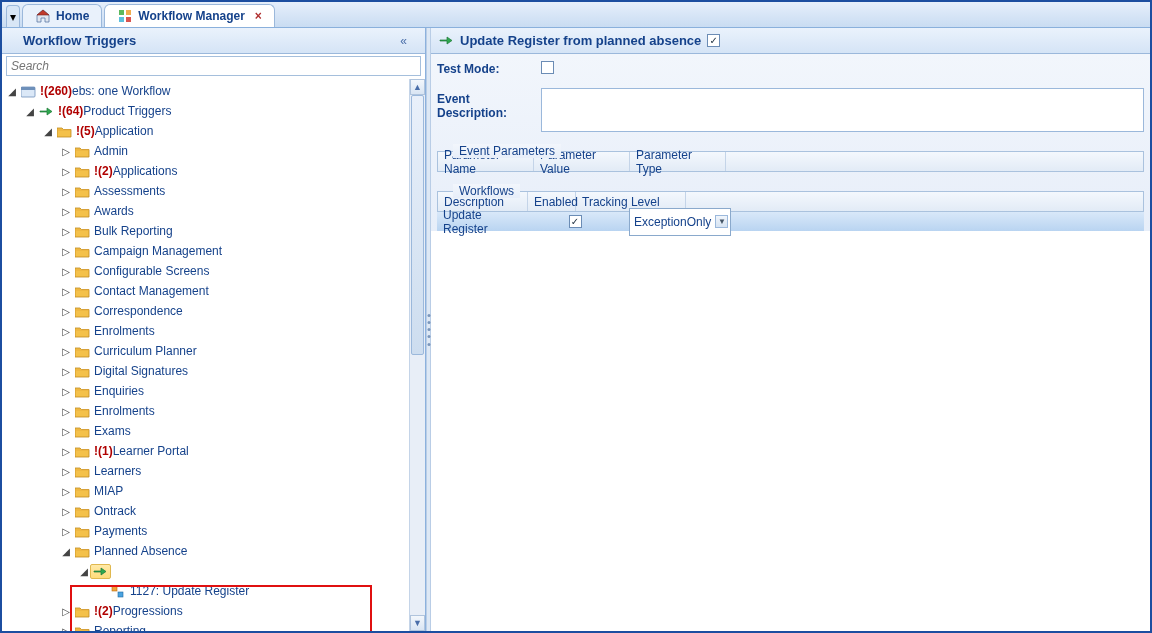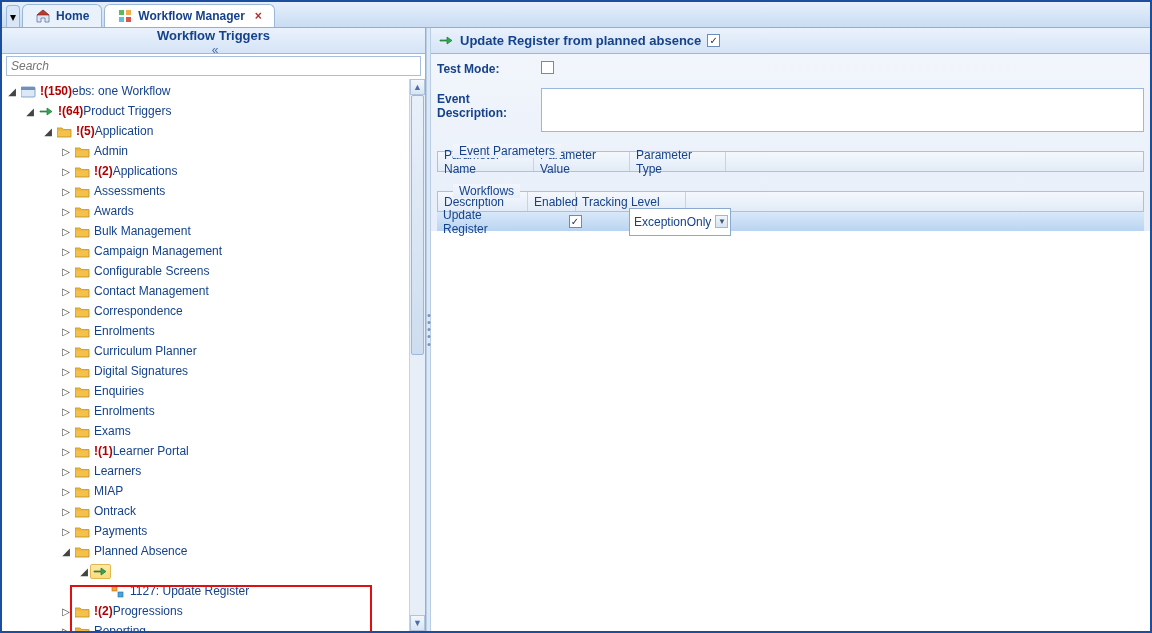--- a/index.html
+++ b/index.html
@@ -12,21 +12,21 @@
   .tab { height: 23px; padding: 0 12px; background: #e9f1fb; border: 1px solid #9bb8db; border-bottom: none; border-radius: 6px 6px 0 0; display:flex; align-items:center; gap:6px; margin-right:2px; cursor:pointer; }
   .tab.active { background: #fff; }
   .tab-label { color: #15428b; font-weight: bold; }
   .close-x { color:#b03030; font-weight:bold; margin-left:4px; }
 
   
   .main { flex:1; display:flex; overflow:hidden; }
 
   
   .left { width: 424px; border-right: 1px solid #8cb1dd; display:flex; flex-direction:column; background:#fff; }
-  .panel-header { height:26px; background: linear-gradient(#eaf2fc,#d5e4f6); border-bottom:1px solid #9bb8db; display:flex; align-items:center; justify-content:space-between; padding:0 21px;flex-direction:column; }
+  .panel-header { height:26px; background: linear-gradient(#eaf2fc,#d5e4f6); border-bottom:1px solid #9bb8db; display:flex; align-items:center; justify-content:space-between; padding:0 21px; }
   .panel-header-title { color:#15428b; font-weight:bold; font-size:13px; }
   .collapse-icon { color:#4a6ea9; letter-spacing:-3px; cursor:pointer; }
   .search { border:1px solid #a5bfdc; margin:2px 4px 3px 4px; height:20px; padding:1px 4px; color:#666; font-style:italic; }
 
   .tree-wrap { position:relative; flex:1; overflow:hidden; }
   .tree { padding: 2px 0 6px 4px; }
   .node { display:flex; align-items:center; height:20px; white-space:nowrap; }
   .toggle { width:12px; text-align:center; color:#444; cursor:pointer; font-size:10px; }
   .toggle.empty { color:transparent; }
   .node .lblwrap { display:flex; align-items:center; gap:4px; padding:0 3px; border-radius:2px; cursor:pointer; }
@@ -143,21 +143,21 @@
       <div class="tree" id="tree">
           <div class="node">
             <span class="ind" style="width:0px"></span>
             <span class="toggle">◢</span>
             <span class="lblwrap">
               <span class="ico">
                 <svg width="15" height="13">
                   <use href="#svg-root"></use>
                 </svg>
               </span>
-              <span class="text"><span class="red">!(150)</span>ebs: one Workflow</span>
+              <span class="text"><span class="red">!(260)</span>ebs: one Workflow</span>
             </span>
           </div>
           <div class="node">
             <span class="ind" style="width:18px"></span>
             <span class="toggle">◢</span>
             <span class="lblwrap">
               <span class="ico">
                 <svg width="15" height="13">
                   <use href="#svg-arrow"></use>
                 </svg>
@@ -227,21 +227,21 @@
           </div>
           <div class="node">
             <span class="ind" style="width:54px"></span>
             <span class="toggle">▷</span>
             <span class="lblwrap">
               <span class="ico">
                 <svg width="15" height="13">
                   <use href="#svg-folder"></use>
                 </svg>
               </span>
-              <span class="text">Bulk Management</span>
+              <span class="text">Bulk Reporting</span>
             </span>
           </div>
           <div class="node">
             <span class="ind" style="width:54px"></span>
             <span class="toggle">▷</span>
             <span class="lblwrap">
               <span class="ico">
                 <svg width="15" height="13">
                   <use href="#svg-folder"></use>
                 </svg>

